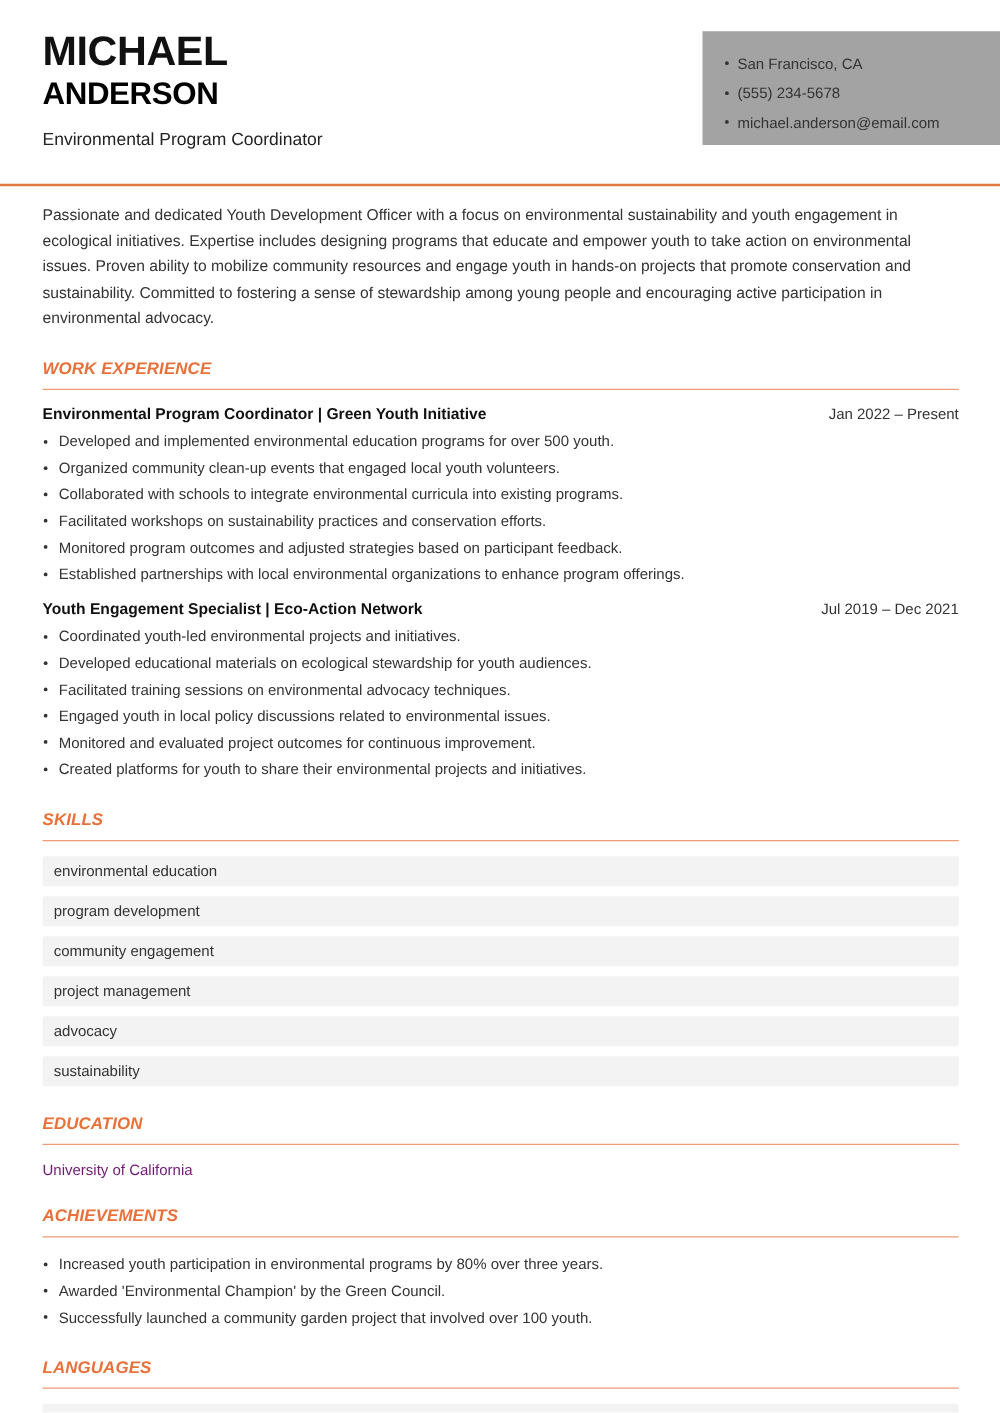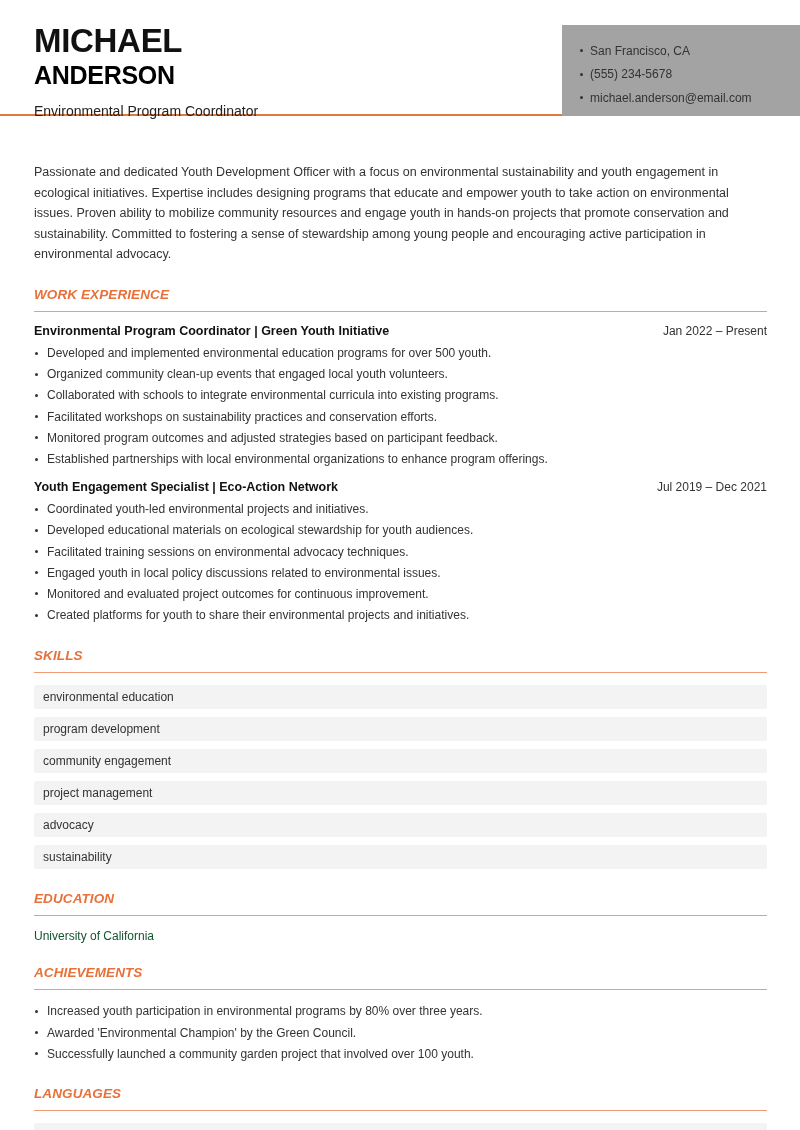--- a/index.html
+++ b/index.html
@@ -5,21 +5,21 @@
     * { box-sizing: border-box; margin: 0; padding: 0; }
     html, body { width: 800px; height: 1130px; background: #ffffff; }
     body {
       font-family: "Liberation Sans", "DejaVu Sans", sans-serif;
       color: #333333;
       position: relative;
       overflow: hidden;
     }
     .header {
       position: relative;
-      height: 116px;
+      height: 149px;
       border-bottom: 2px solid #e07a3f;
     }
     .name-block {
       position: absolute;
       left: 34px;
       top: 24px;
     }
     .first-name {
       font-size: 33px;
       font-weight: bold;
@@ -137,21 +137,21 @@
       align-items: baseline;
     }
     .edu-degree {
       font-size: 12.5px;
       font-weight: bold;
       color: #111111;
     }
     .edu-location { font-size: 12px; color: #333; }
     .edu-school {
       font-size: 12px;
-      color: #14532d;
+      color: #701a75;
       margin-top: 5px;
     }
     .ach-list { margin-top: 11px; }
   </style>
 </head>
 <body>
 
 <header class="header">
   <div class="name-block">
     <div class="first-name">MICHAEL</div>

